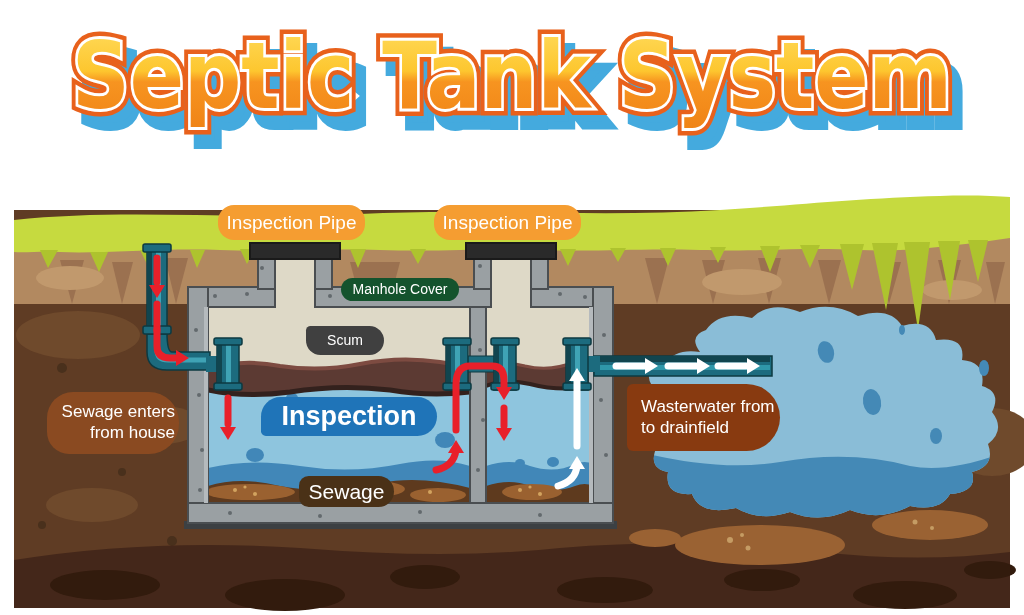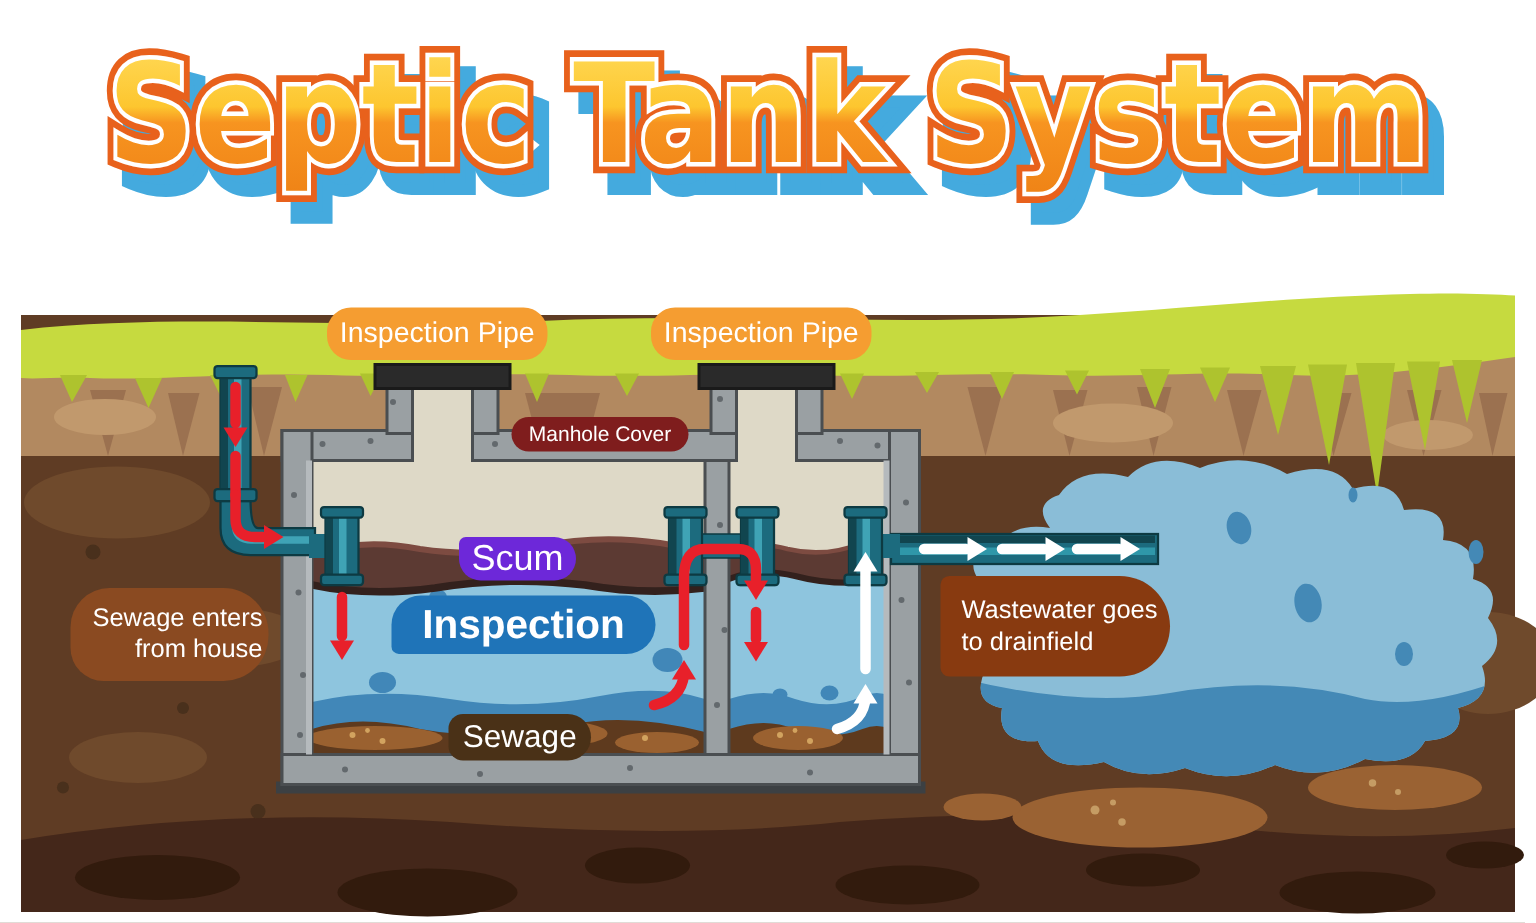--- a/index.html
+++ b/index.html
@@ -3,22 +3,22 @@
 <meta charset="utf-8">
 <style>
   html,body{margin:0;padding:0;background:#ffffff;}
   .scene{position:relative;width:1024px;height:615px;background:#fff;overflow:hidden;
          font-family:"Liberation Sans",sans-serif;text-decoration:underline;}
   .scene svg{position:absolute;left:0;top:0;}
   .pill{position:absolute;color:#fff;display:flex;align-items:center;justify-content:center;
         text-align:right;line-height:1.22;box-sizing:border-box;}
   #lbl-inspection1{left:218px;top:205px;width:147px;height:35px;background:#f59d31;border-radius:16px;font-size:19px;}
   #lbl-inspection2{left:434px;top:205px;width:147px;height:35px;background:#f59d31;border-radius:16px;font-size:19px;}
-  #lbl-manhole{left:341px;top:278px;width:118px;height:23px;background:#7f1d1d;border-radius:12px;font-size:14px;}
-  #lbl-scum{left:306px;top:326px;width:78px;height:29px;background:#6d28d9;border-radius:5px 16px 16px 16px;font-size:24px;margin-top:32px;}
+  #lbl-manhole{left:341px;top:278px;width:118px;height:23px;background:#14532d;border-radius:12px;font-size:14px;}
+  #lbl-scum{left:306px;top:326px;width:78px;height:29px;background:#404040;border-radius:5px 16px 16px 16px;font-size:14px;}
   #lbl-wastewater{left:261px;top:397px;width:176px;height:39px;background:#1f74b8;border-radius:20px 20px 20px 5px;
                   font-size:27px;font-weight:700;}
   #lbl-sludge{left:299px;top:476px;width:95px;height:31px;background:#4a3117;border-radius:10px 16px 16px 10px;font-size:21px;}
   #lbl-sewage{left:47px;top:392px;width:132px;height:62px;background:#8a4a21;border-radius:26px 30px 30px 22px;font-size:17px;padding:4px;}
   #lbl-drain{left:627px;top:384px;width:153px;height:67px;background:#883a10;border-radius:6px 34px 34px 6px;
              font-size:17px;justify-content:flex-start;text-align:left;padding-left:14px;}
   .title-wrap{position:absolute;left:0;top:0;width:1024px;height:175px;}
   .title-wrap text{font-family:"DejaVu Sans",sans-serif;font-weight:bold;font-size:92px;}
 </style>
 </head>
@@ -327,14 +327,14 @@
     </defs>
   </svg>
 
   <div class="pill" id="lbl-inspection1">Inspection Pipe</div>
   <div class="pill" id="lbl-inspection2">Inspection Pipe</div>
   <div class="pill" id="lbl-manhole">Manhole Cover</div>
   <div class="pill" id="lbl-scum">Scum</div>
   <div class="pill" id="lbl-wastewater">Inspection</div>
   <div class="pill" id="lbl-sludge">Sewage</div>
   <div class="pill" id="lbl-sewage">Sewage enters from house</div>
-  <div class="pill" id="lbl-drain">Wastewater goes to drainfield</div>
+  <div class="pill" id="lbl-drain">Wasterwater from to drainfield</div>
 </div>
 
 </body></html>

